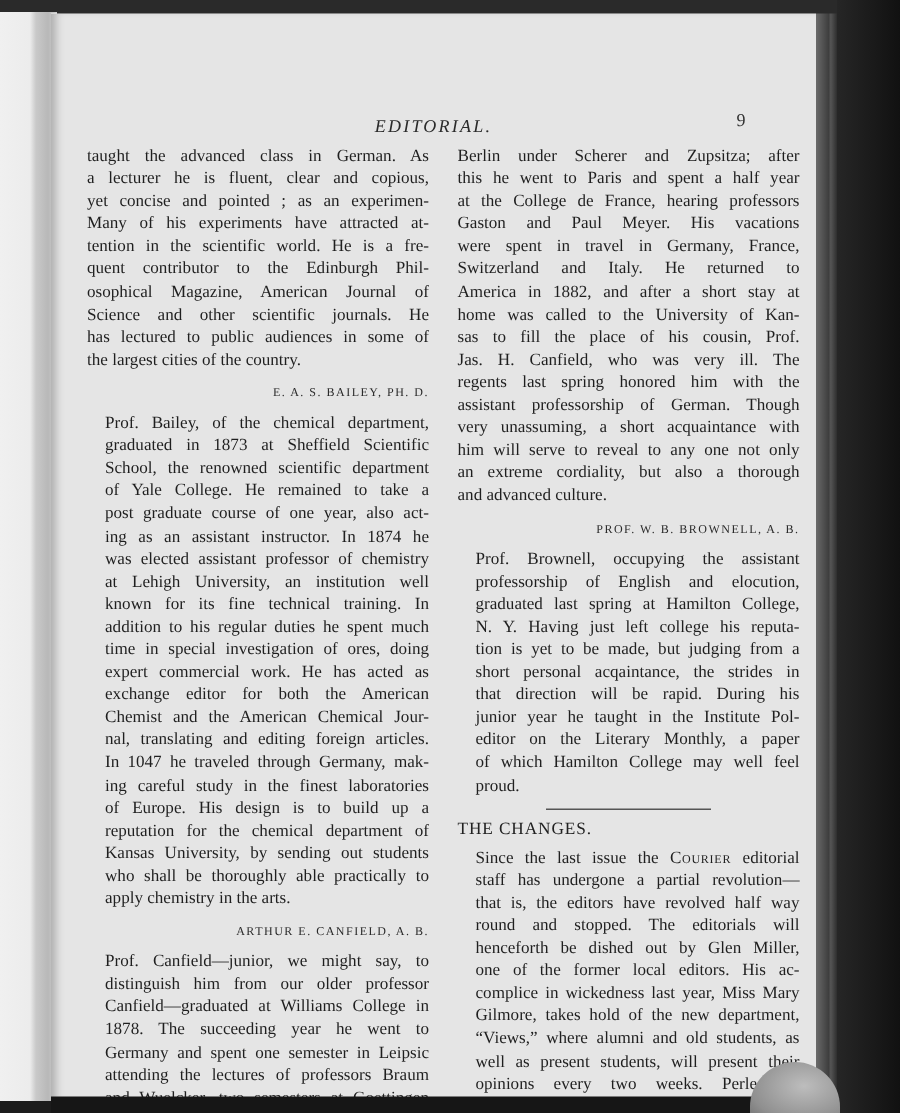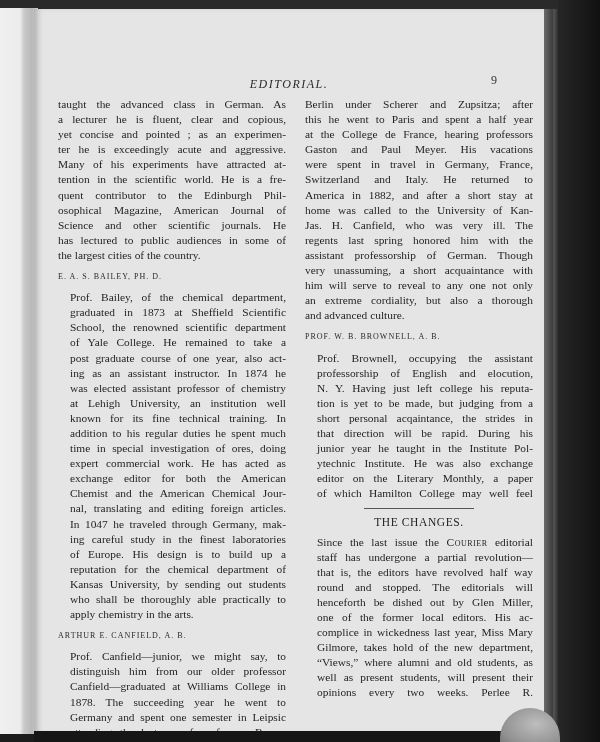--- a/index.html
+++ b/index.html
@@ -38,47 +38,46 @@
       position: absolute; top: 88px; width: 228px;
       font-size: 11.4px; line-height: 15.1px; color: #1f1f1f; text-align: justify;
     }
     .col-left { left: 24px; }
     .col-right { left: 271px; }
     .col p { margin: 0; text-indent: 12px; }
     .col p.cont { text-indent: 0; }
     .col p .ln { display: block; text-align: justify; text-align-last: justify; white-space: nowrap; }
     .col p .ln.last { text-align-last: left; }
     .heading {
-      text-align: left; font-size: 8px; letter-spacing: 1px; margin: 6px 0 6px 0;
+      text-align: right; font-size: 8px; letter-spacing: 1px; margin: 6px 0 6px 0;
       color: #2a2a2a; text-indent: 0;
     }
     .rule { width: 110px; height: 1px; background: #555; margin: 7px auto 6px auto; }
     .section-title {
-      text-align: center; font-size: 11.5px; letter-spacing: 0.6px; margin: 0 0 4px 0; color: #222;
+      text-align: left; font-size: 11.5px; letter-spacing: 0.6px; margin: 0 0 4px 0; color: #222;
     }
     .smallcaps { font-variant: small-caps; letter-spacing: 0.5px; }
   </style>
 </head>
 <body>
 
 <div class="top-strip"></div>
 <div class="left-page"></div>
 <div class="right-bg"></div>
 <div class="right-edge"></div>
 
 <div class="page">
   <div class="running-head">EDITORIAL.</div>
   <div class="page-number">9</div>
 
   <div class="col col-left">
     <p class="cont">
         <span class="ln">taught the advanced class in German. As</span>
         <span class="ln">a lecturer he is fluent, clear and copious,</span>
         <span class="ln">yet concise and pointed ; as an experimen-</span>
-        <span class="ln">ter he is exceedingly acute and aggressive.</span>
         <span class="ln">Many of his experiments have attracted at-</span>
         <span class="ln">tention in the scientific world. He is a fre-</span>
         <span class="ln">quent contributor to the Edinburgh Phil-</span>
         <span class="ln">osophical Magazine, American Journal of</span>
         <span class="ln">Science and other scientific journals. He</span>
         <span class="ln">has lectured to public audiences in some of</span>
         <span class="ln last">the largest cities of the country.</span>
       </p>
     <div class="heading">E. A. S. BAILEY, PH. D.</div>
     <p>
@@ -120,40 +119,42 @@
   <div class="col col-right">
     <p class="cont">
         <span class="ln">Berlin under Scherer and Zupsitza; after</span>
         <span class="ln">this he went to Paris and spent a half year</span>
         <span class="ln">at the College de France, hearing professors</span>
         <span class="ln">Gaston and Paul Meyer. His vacations</span>
         <span class="ln">were spent in travel in Germany, France,</span>
         <span class="ln">Switzerland and Italy. He returned to</span>
         <span class="ln">America in 1882, and after a short stay at</span>
         <span class="ln">home was called to the University of Kan-</span>
+        <span class="ln">sas to fill the place of his cousin, Prof.</span>
         <span class="ln">Jas. H. Canfield, who was very ill. The</span>
         <span class="ln">regents last spring honored him with the</span>
         <span class="ln">assistant professorship of German. Though</span>
         <span class="ln">very unassuming, a short acquaintance with</span>
         <span class="ln">him will serve to reveal to any one not only</span>
         <span class="ln">an extreme cordiality, but also a thorough</span>
         <span class="ln last">and advanced culture.</span>
       </p>
     <div class="heading">PROF. W. B. BROWNELL, A. B.</div>
     <p>
         <span class="ln">Prof. Brownell, occupying the assistant</span>
         <span class="ln">professorship of English and elocution,</span>
+        <span class="ln">graduated last spring at Hamilton College,</span>
         <span class="ln">N. Y. Having just left college his reputa-</span>
         <span class="ln">tion is yet to be made, but judging from a</span>
         <span class="ln">short personal acqaintance, the strides in</span>
         <span class="ln">that direction will be rapid. During his</span>
         <span class="ln">junior year he taught in the Institute Pol-</span>
-        <span class="ln">ytechnic Institute. He was also exchange</span>
         <span class="ln">editor on the Literary Monthly, a paper</span>
         <span class="ln">of which Hamilton College may well feel</span>
+        <span class="ln last">proud.</span>
       </p>
     <div class="rule"></div>
     <div class="section-title">THE CHANGES.</div>
     <p>
       <span class="ln"><span>Since the last issue the </span><span class="smallcaps">Courier</span><span> editorial</span></span>
       <span><span class="ln">staff has undergone a partial revolution—</span><span class="ln">that is, the editors have revolved half way</span><span class="ln">round and stopped. The editorials will</span><span class="ln">henceforth be dished out by Glen Miller,</span><span class="ln">one of the former local editors. His ac-</span><span class="ln">complice in wickedness last year, Miss Mary</span><span class="ln">Gilmore, takes hold of the new department,</span><span class="ln">“Views,” where alumni and old students, as</span><span class="ln">well as present students, will present their</span><span class="ln">opinions every two weeks. Perlee R.</span></span>
     </p>
   </div>
 </div>
 

